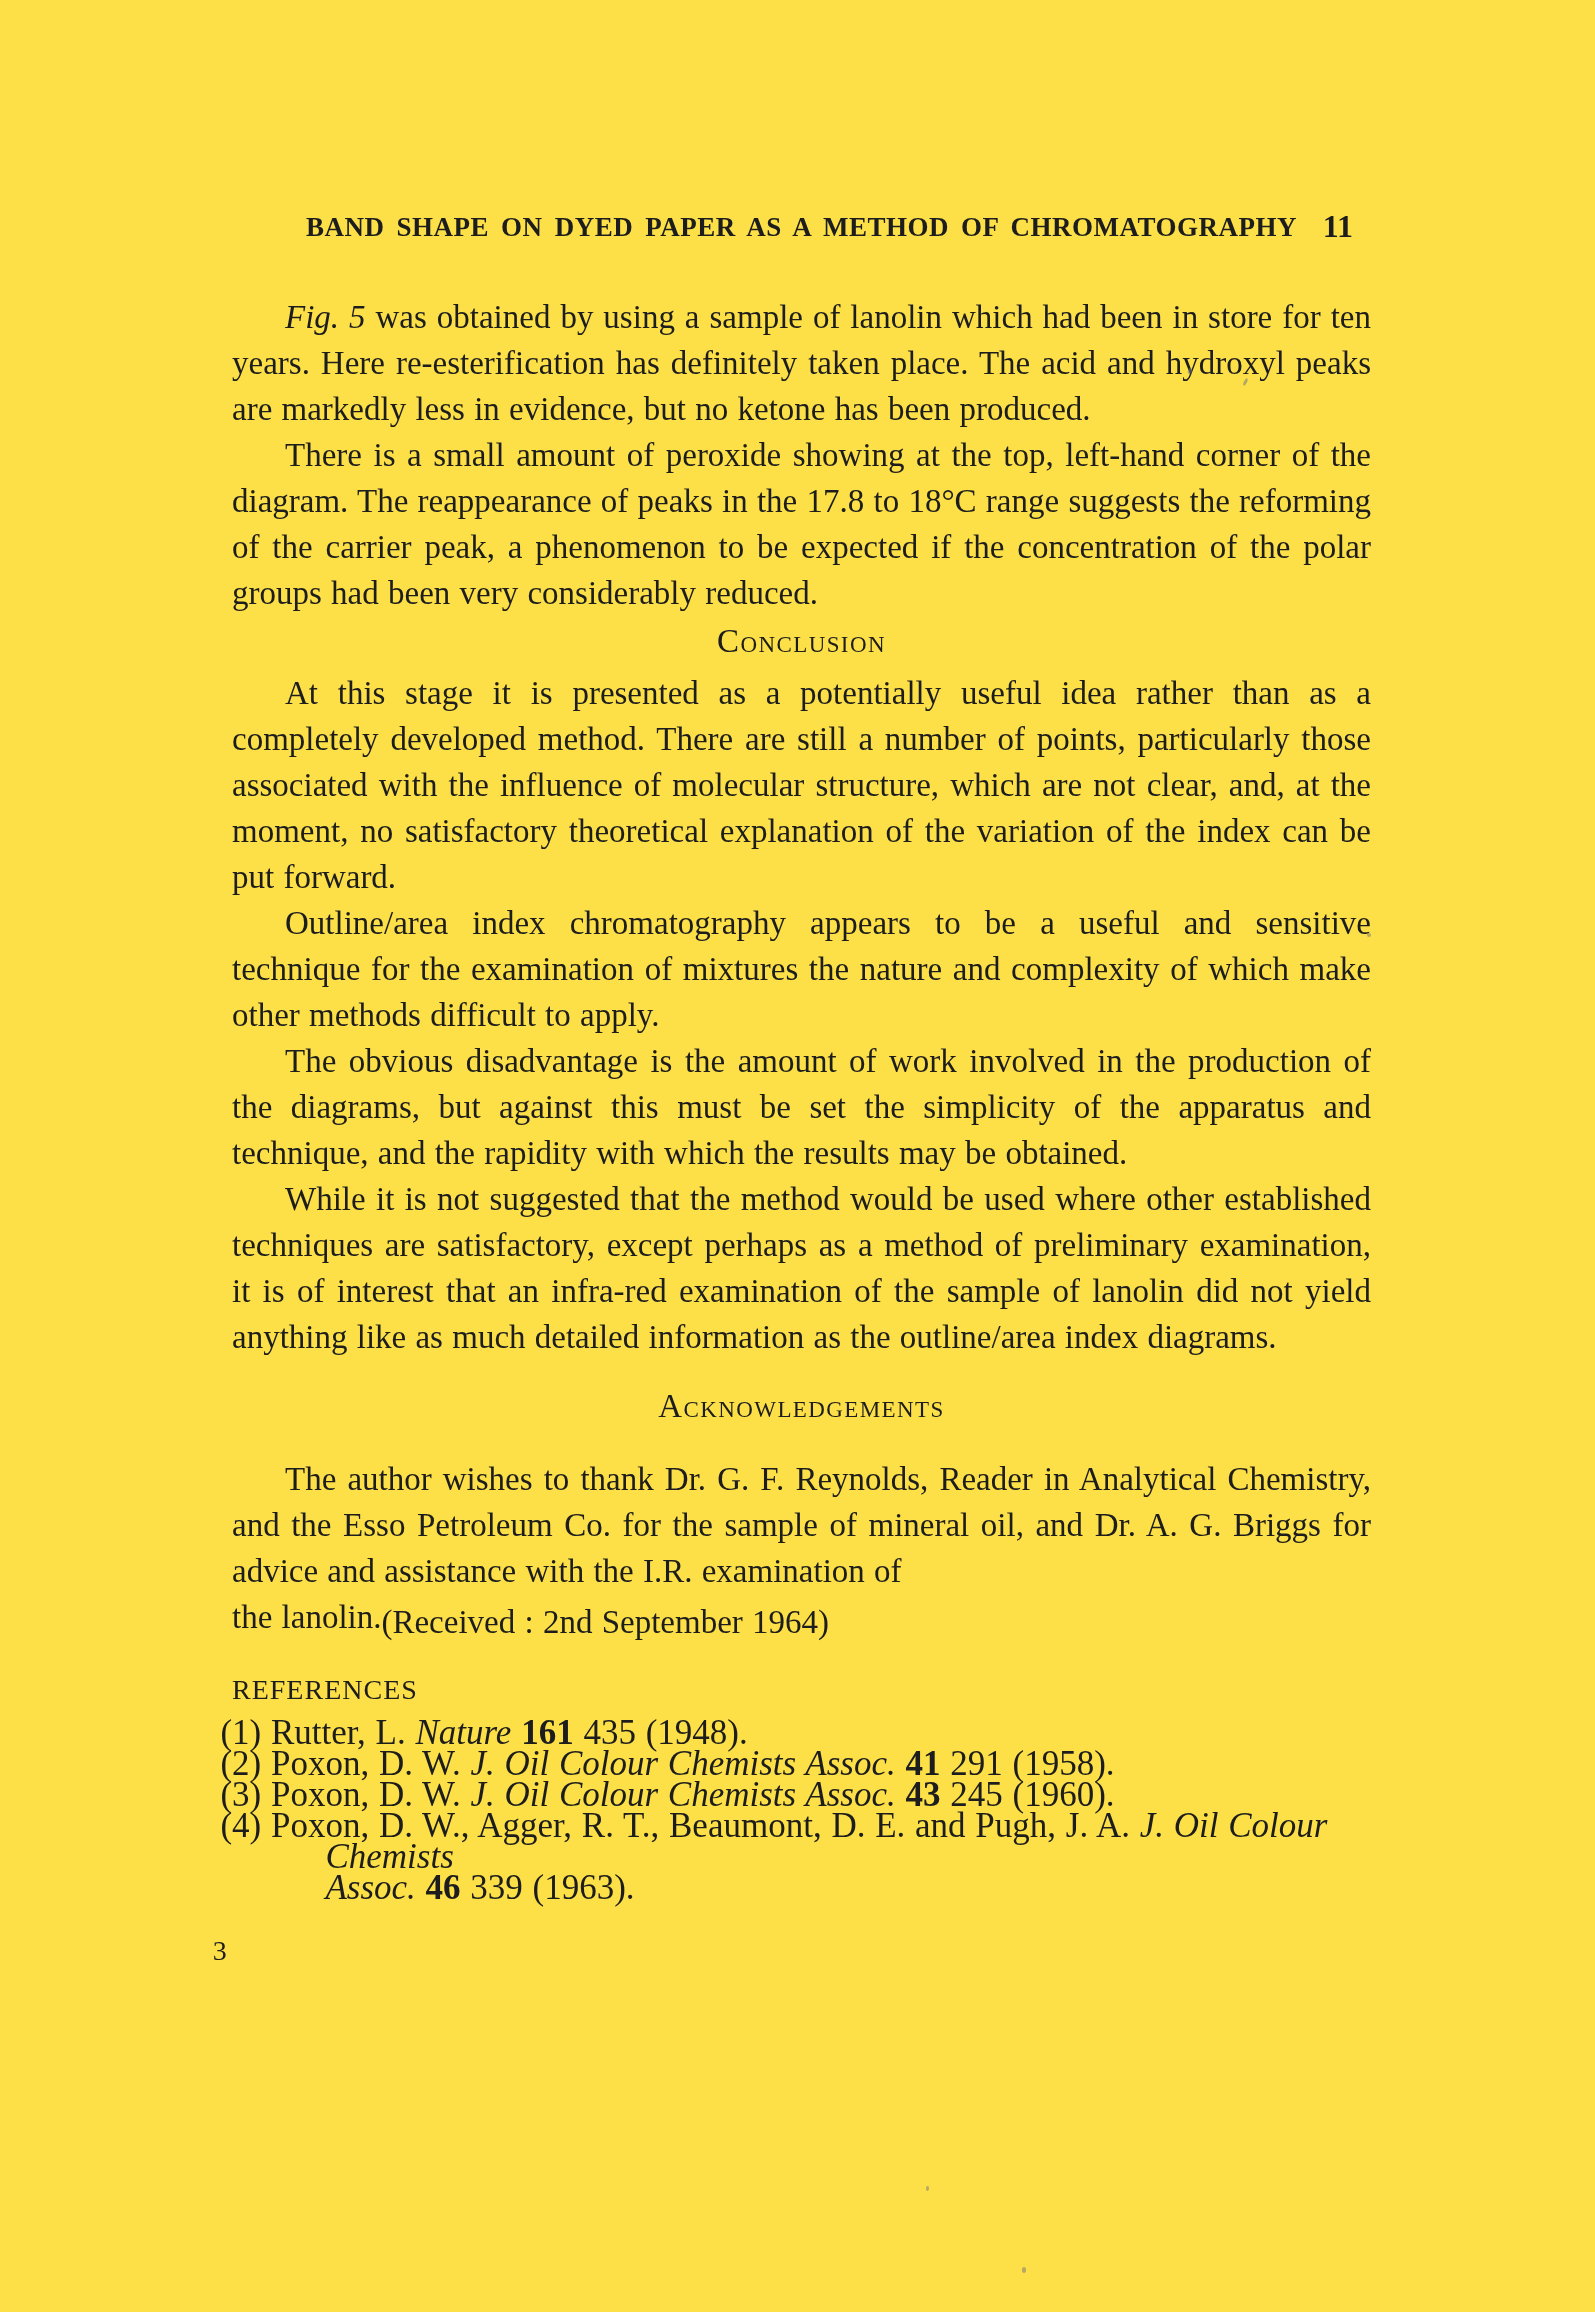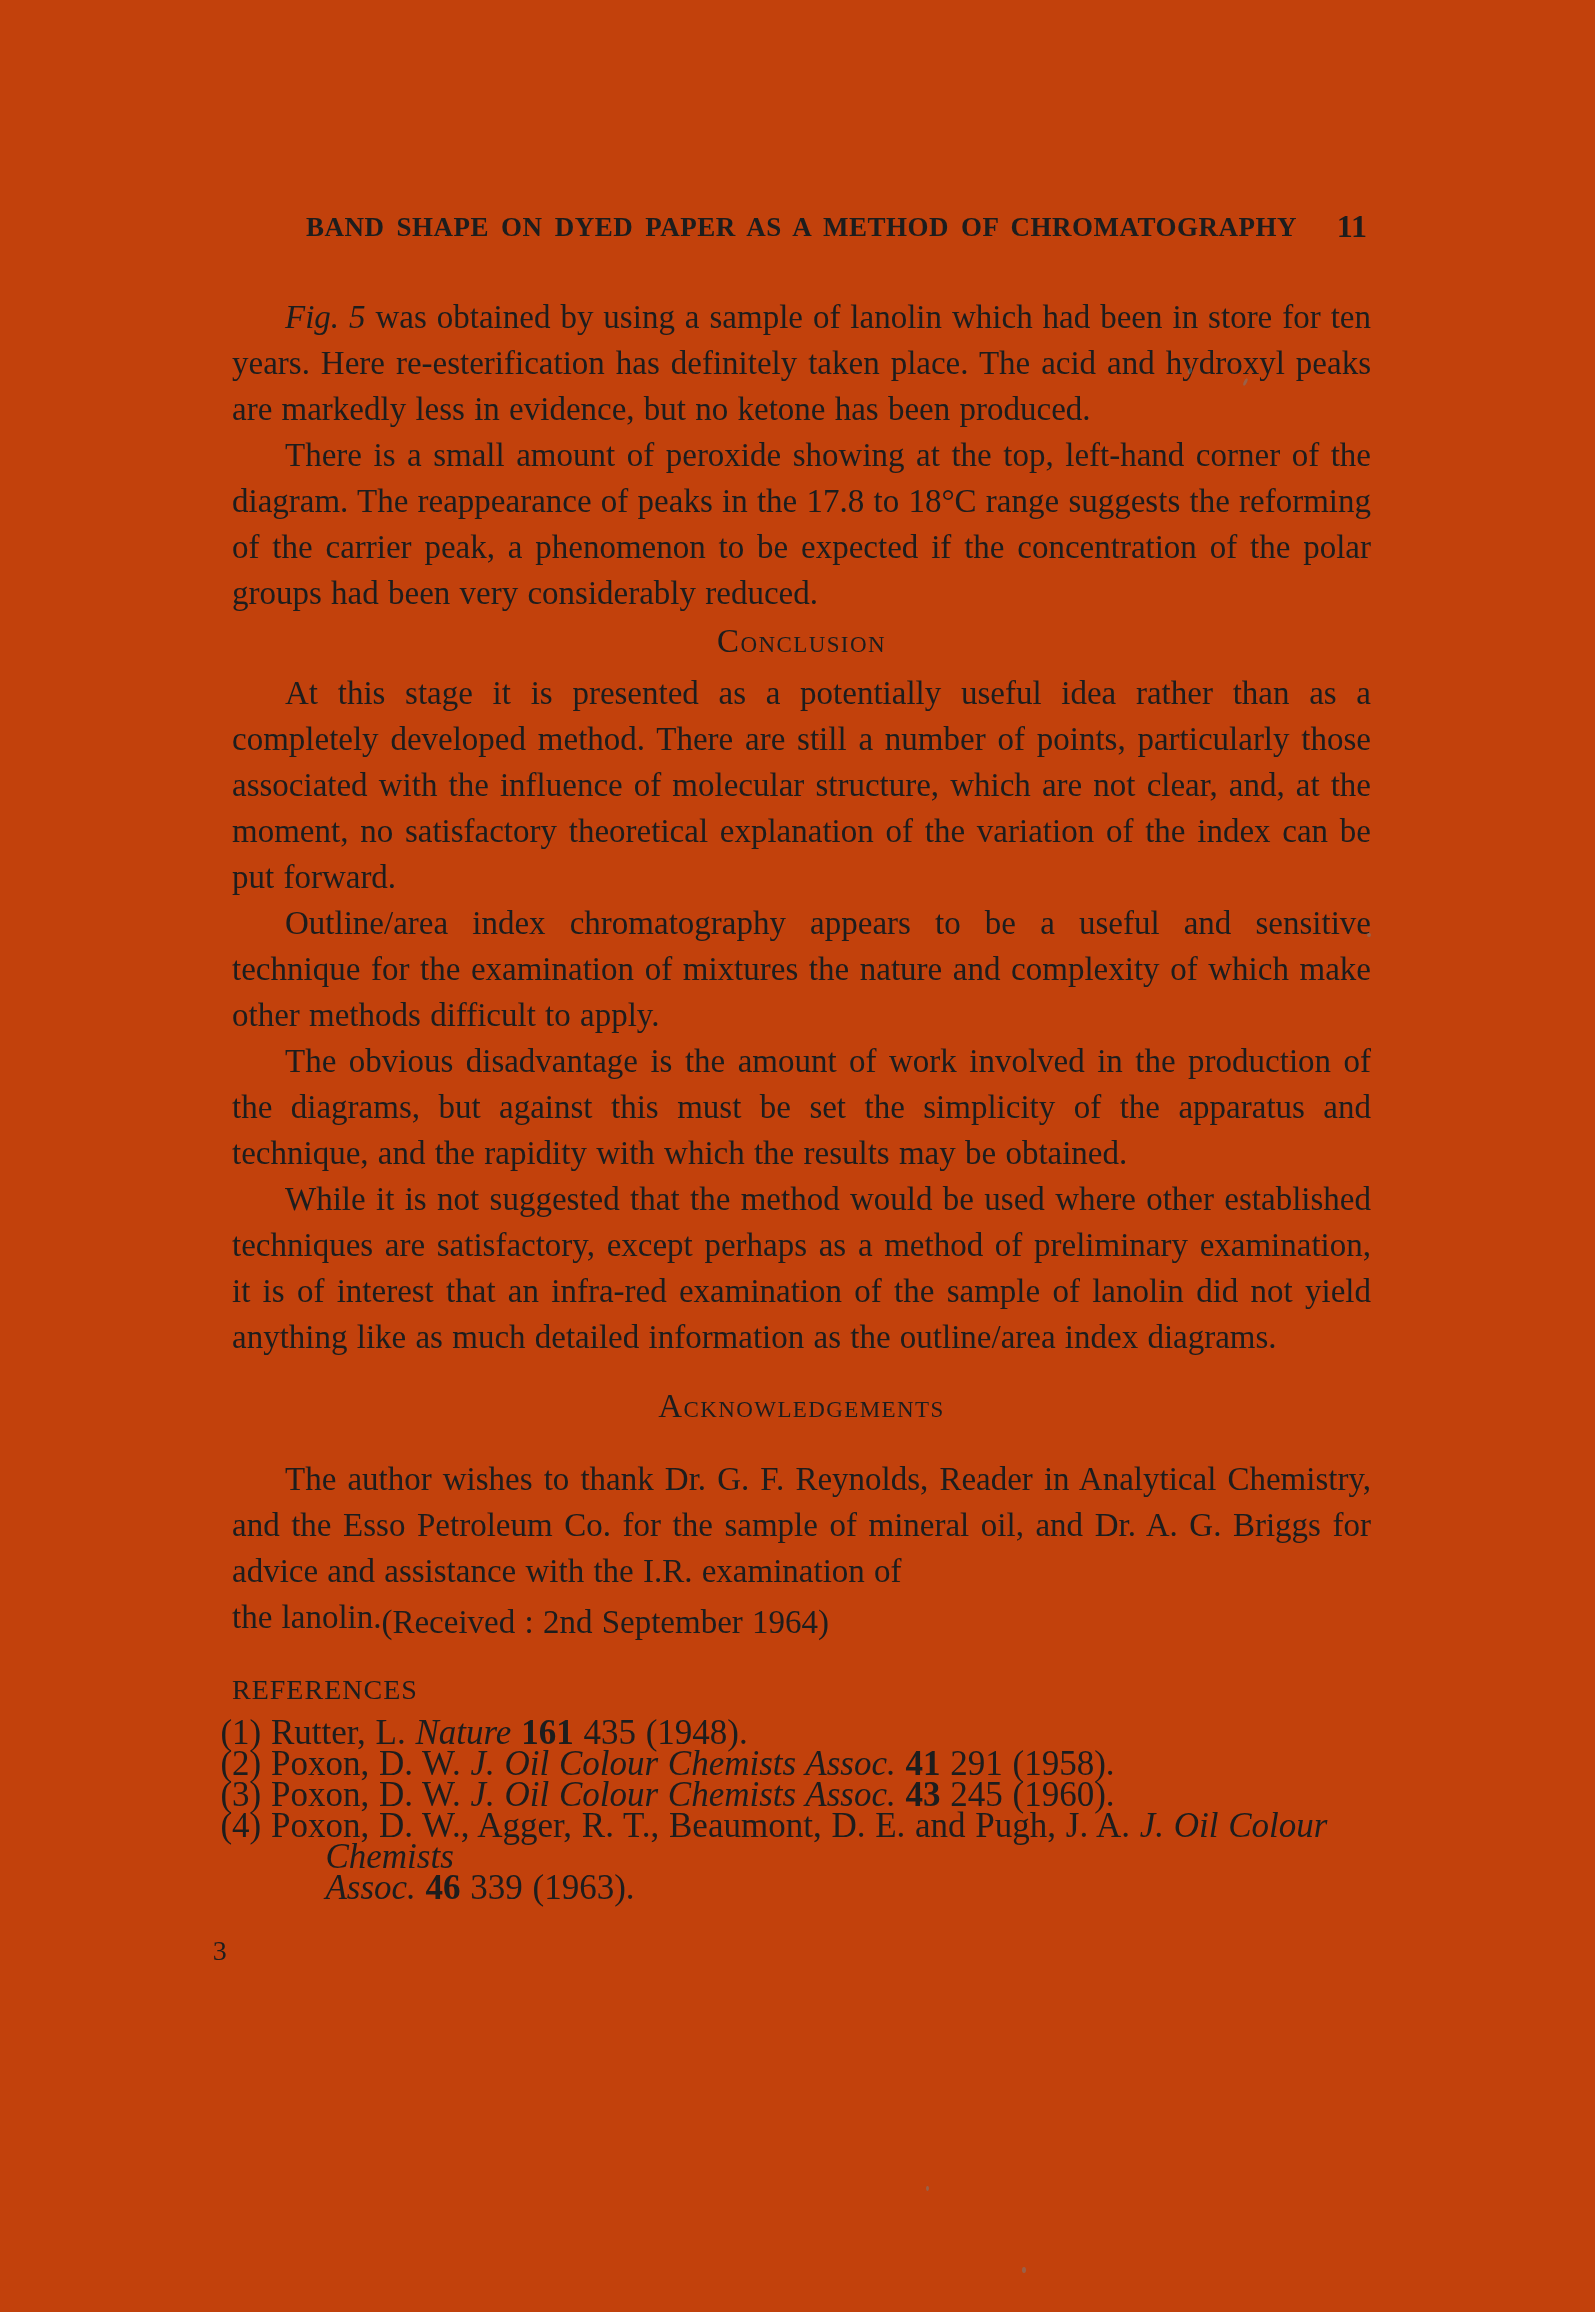--- a/index.html
+++ b/index.html
@@ -4,21 +4,21 @@
 <style>
   html, body {
     margin: 0;
     padding: 0;
     background: #d9d9d9;
   }
   .page {
     position: relative;
     width: 1595px;
     height: 2312px;
-    background: #c2410c;
+    background: #fde047;
     color: #1d1d1d;
     font-family: "Liberation Serif", "DejaVu Serif", serif;
     overflow: hidden;
   }
   
   .running-head {
     position: absolute;
     top: 212px;
     left: 232px;
     width: 1139px;
@@ -28,21 +28,21 @@
     display: block;
     text-align: center;
     font-size: 27px;
     font-weight: 600;
     letter-spacing: 0.5px;
     word-spacing: 4.8px;
     white-space: nowrap;
   }
   .rh-folio {
     position: absolute;
-    right: 4px;
+    right: 18px;
     top: -3.9px;
     font-size: 32px;
     font-weight: 600;
   }
   
   .text-block {
     position: absolute;
     top: 294px;
     left: 232px;
     width: 1139px;

